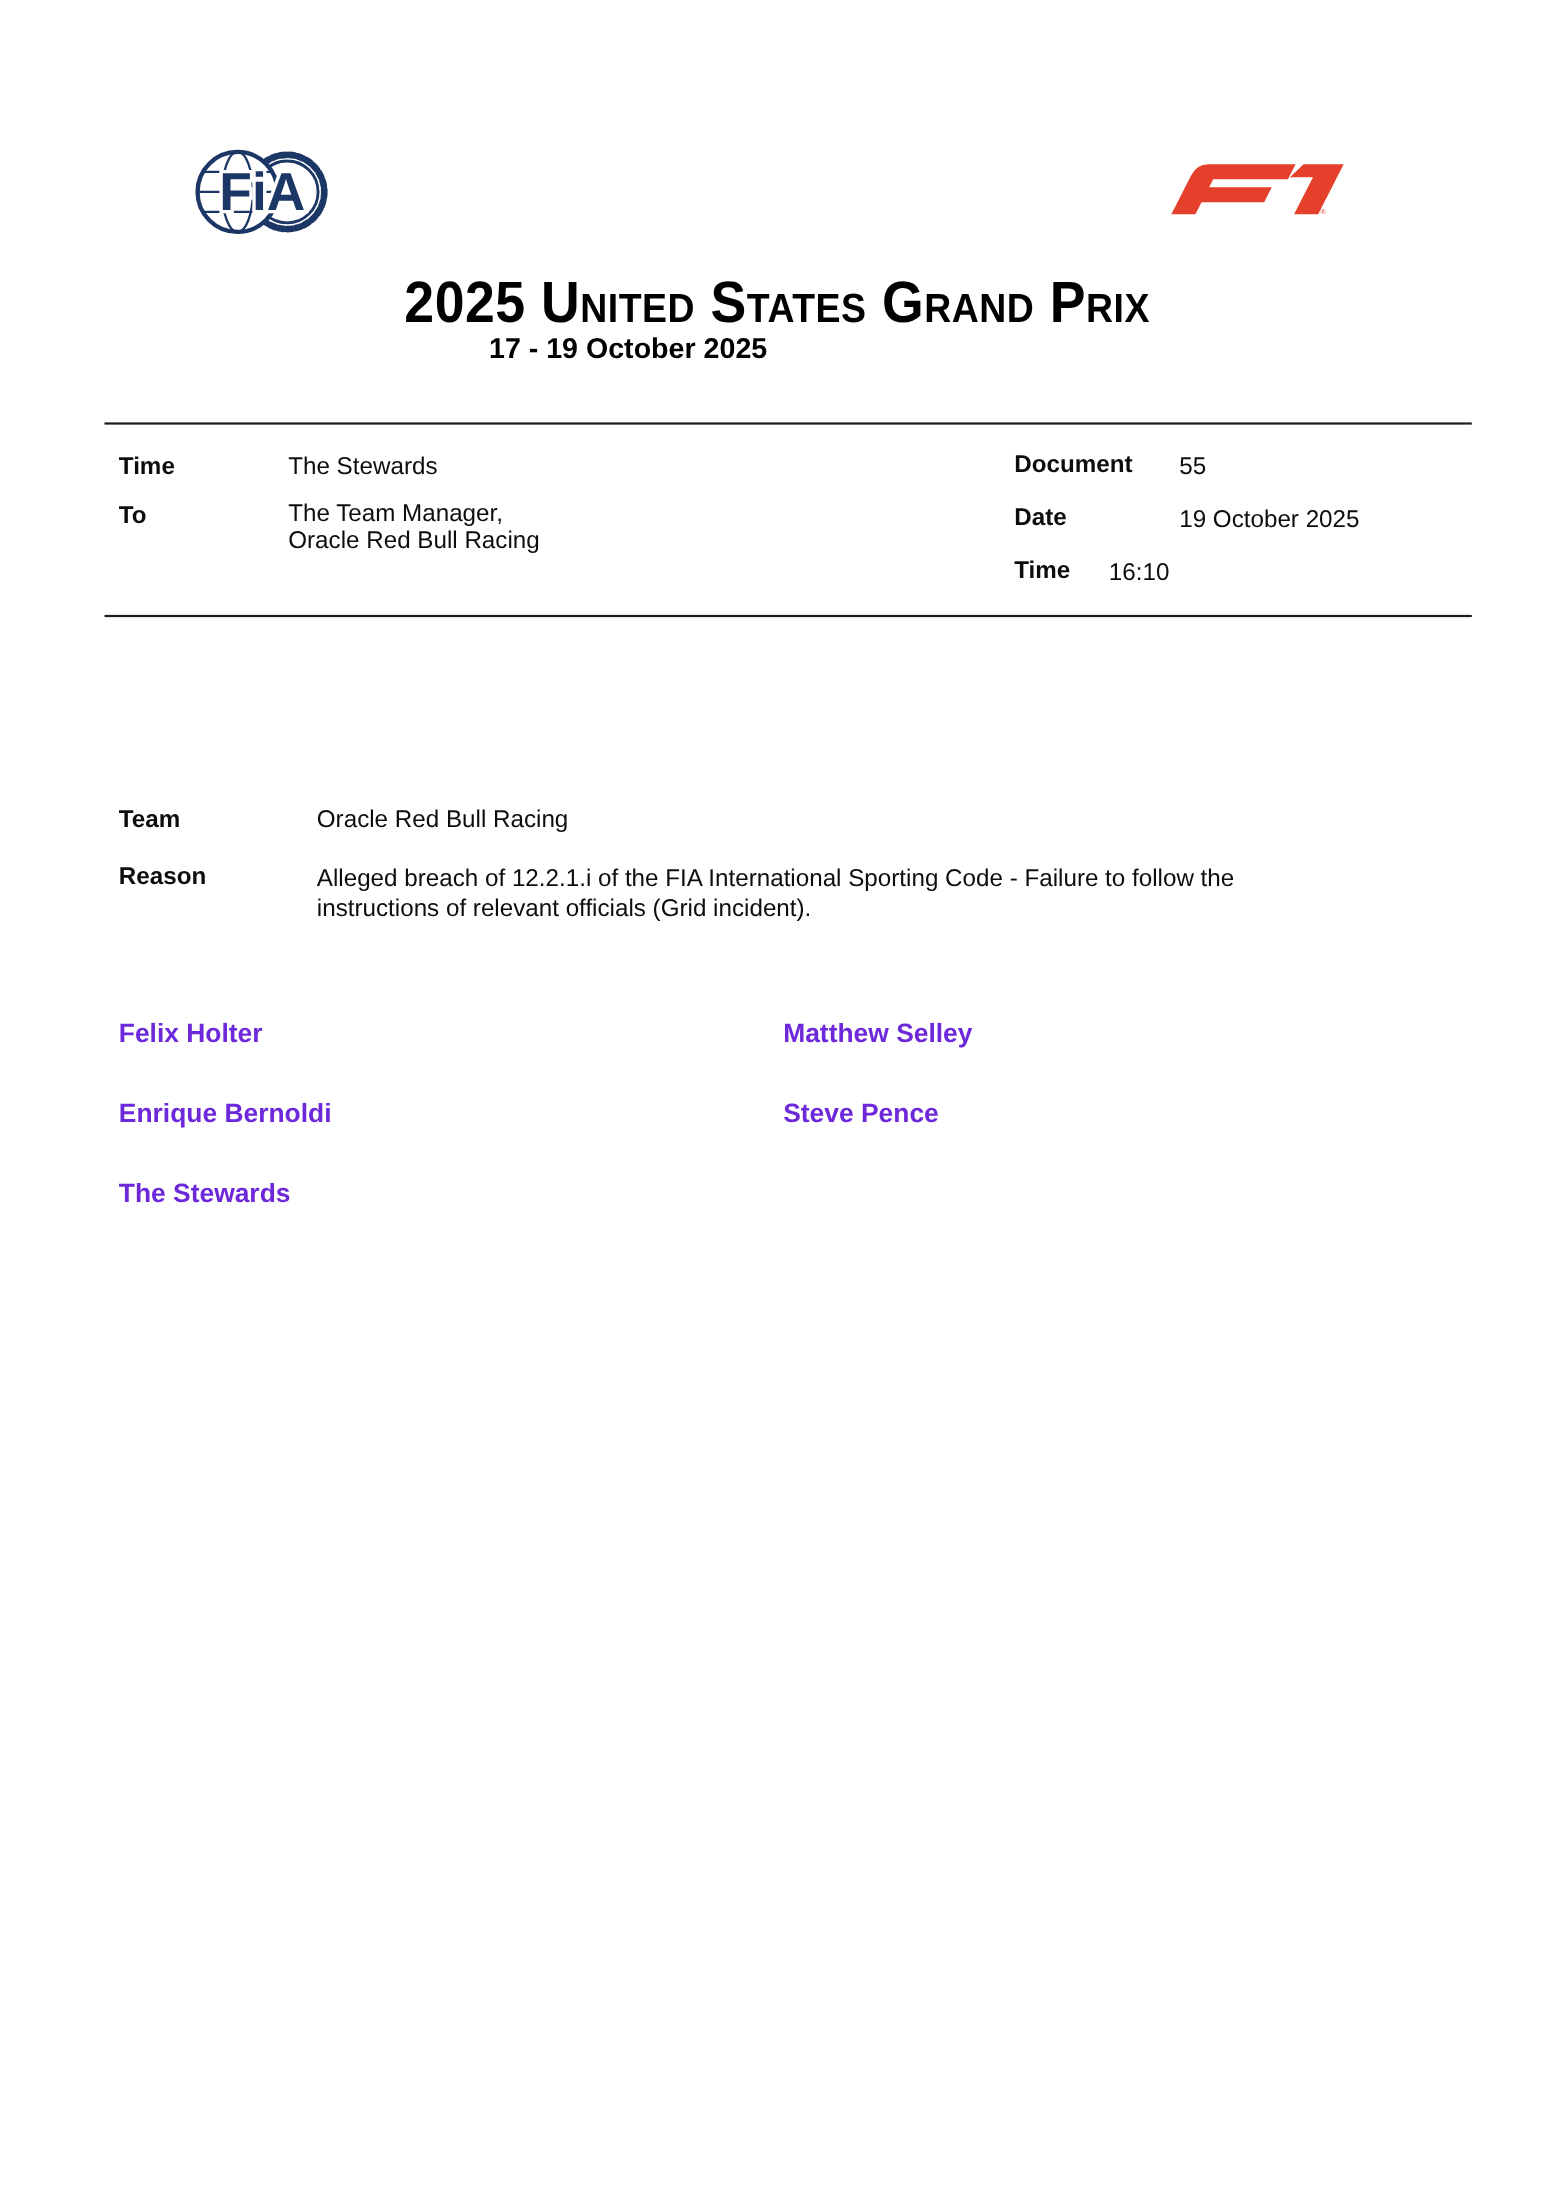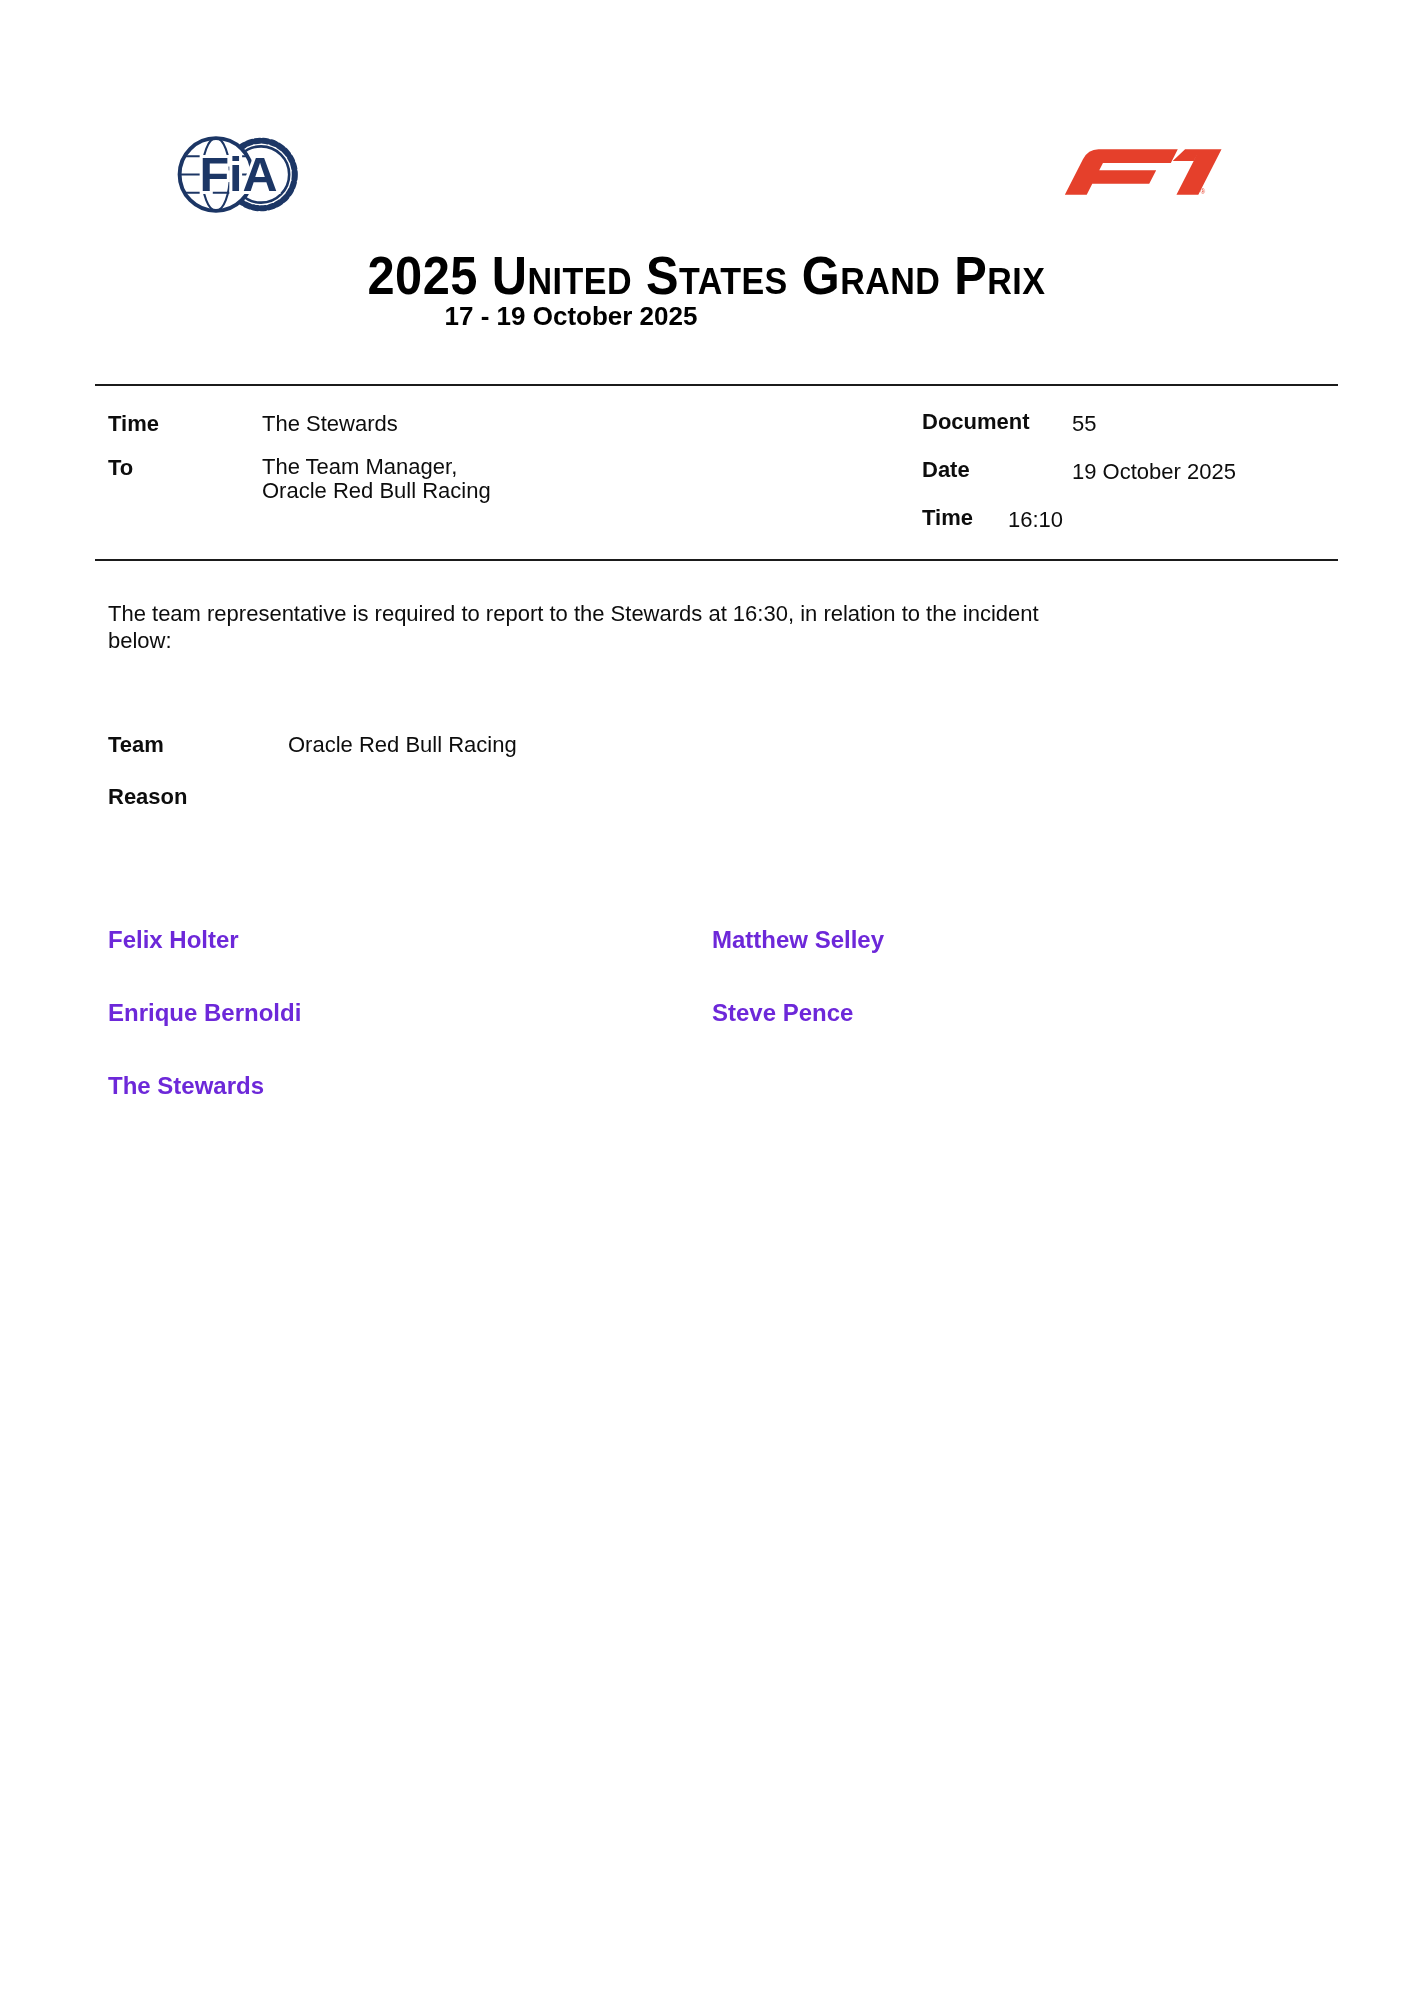--- a/index.html
+++ b/index.html
@@ -135,27 +135,27 @@
 
   <div class="abs lbl document-label">Document</div>
   <div class="abs val document-value">55</div>
 
   <div class="abs lbl date-label">Date</div>
   <div class="abs val date-value">19 October 2025</div>
 
   <div class="abs lbl time-label">Time</div>
   <div class="abs val time-value">16:10</div>
 
-  <div class="abs body-paragraph">The team representative is required to report to the Stewards at 16:30, in relation to the incident
-below:</div>
 
   <div class="abs lbl team-label">Team</div>
   <div class="abs val team-value">Oracle Red Bull Racing</div>
 
   <div class="abs lbl reason-label">Reason</div>
+  <div class="abs val reason-value">Alleged breach of 12.2.1.i of the FIA International Sporting Code - Failure to follow the
+instructions of relevant officials (Grid incident).</div>
 
   <div class="abs signame sig-r1l">Felix Holter</div>
   <div class="abs signame sig-r1r">Matthew Selley</div>
   <div class="abs signame sig-r2l">Enrique Bernoldi</div>
   <div class="abs signame sig-r2r">Steve Pence</div>
   <div class="abs signame sig-r3l">The Stewards</div>
 
 </div>
 
 </body></html>

